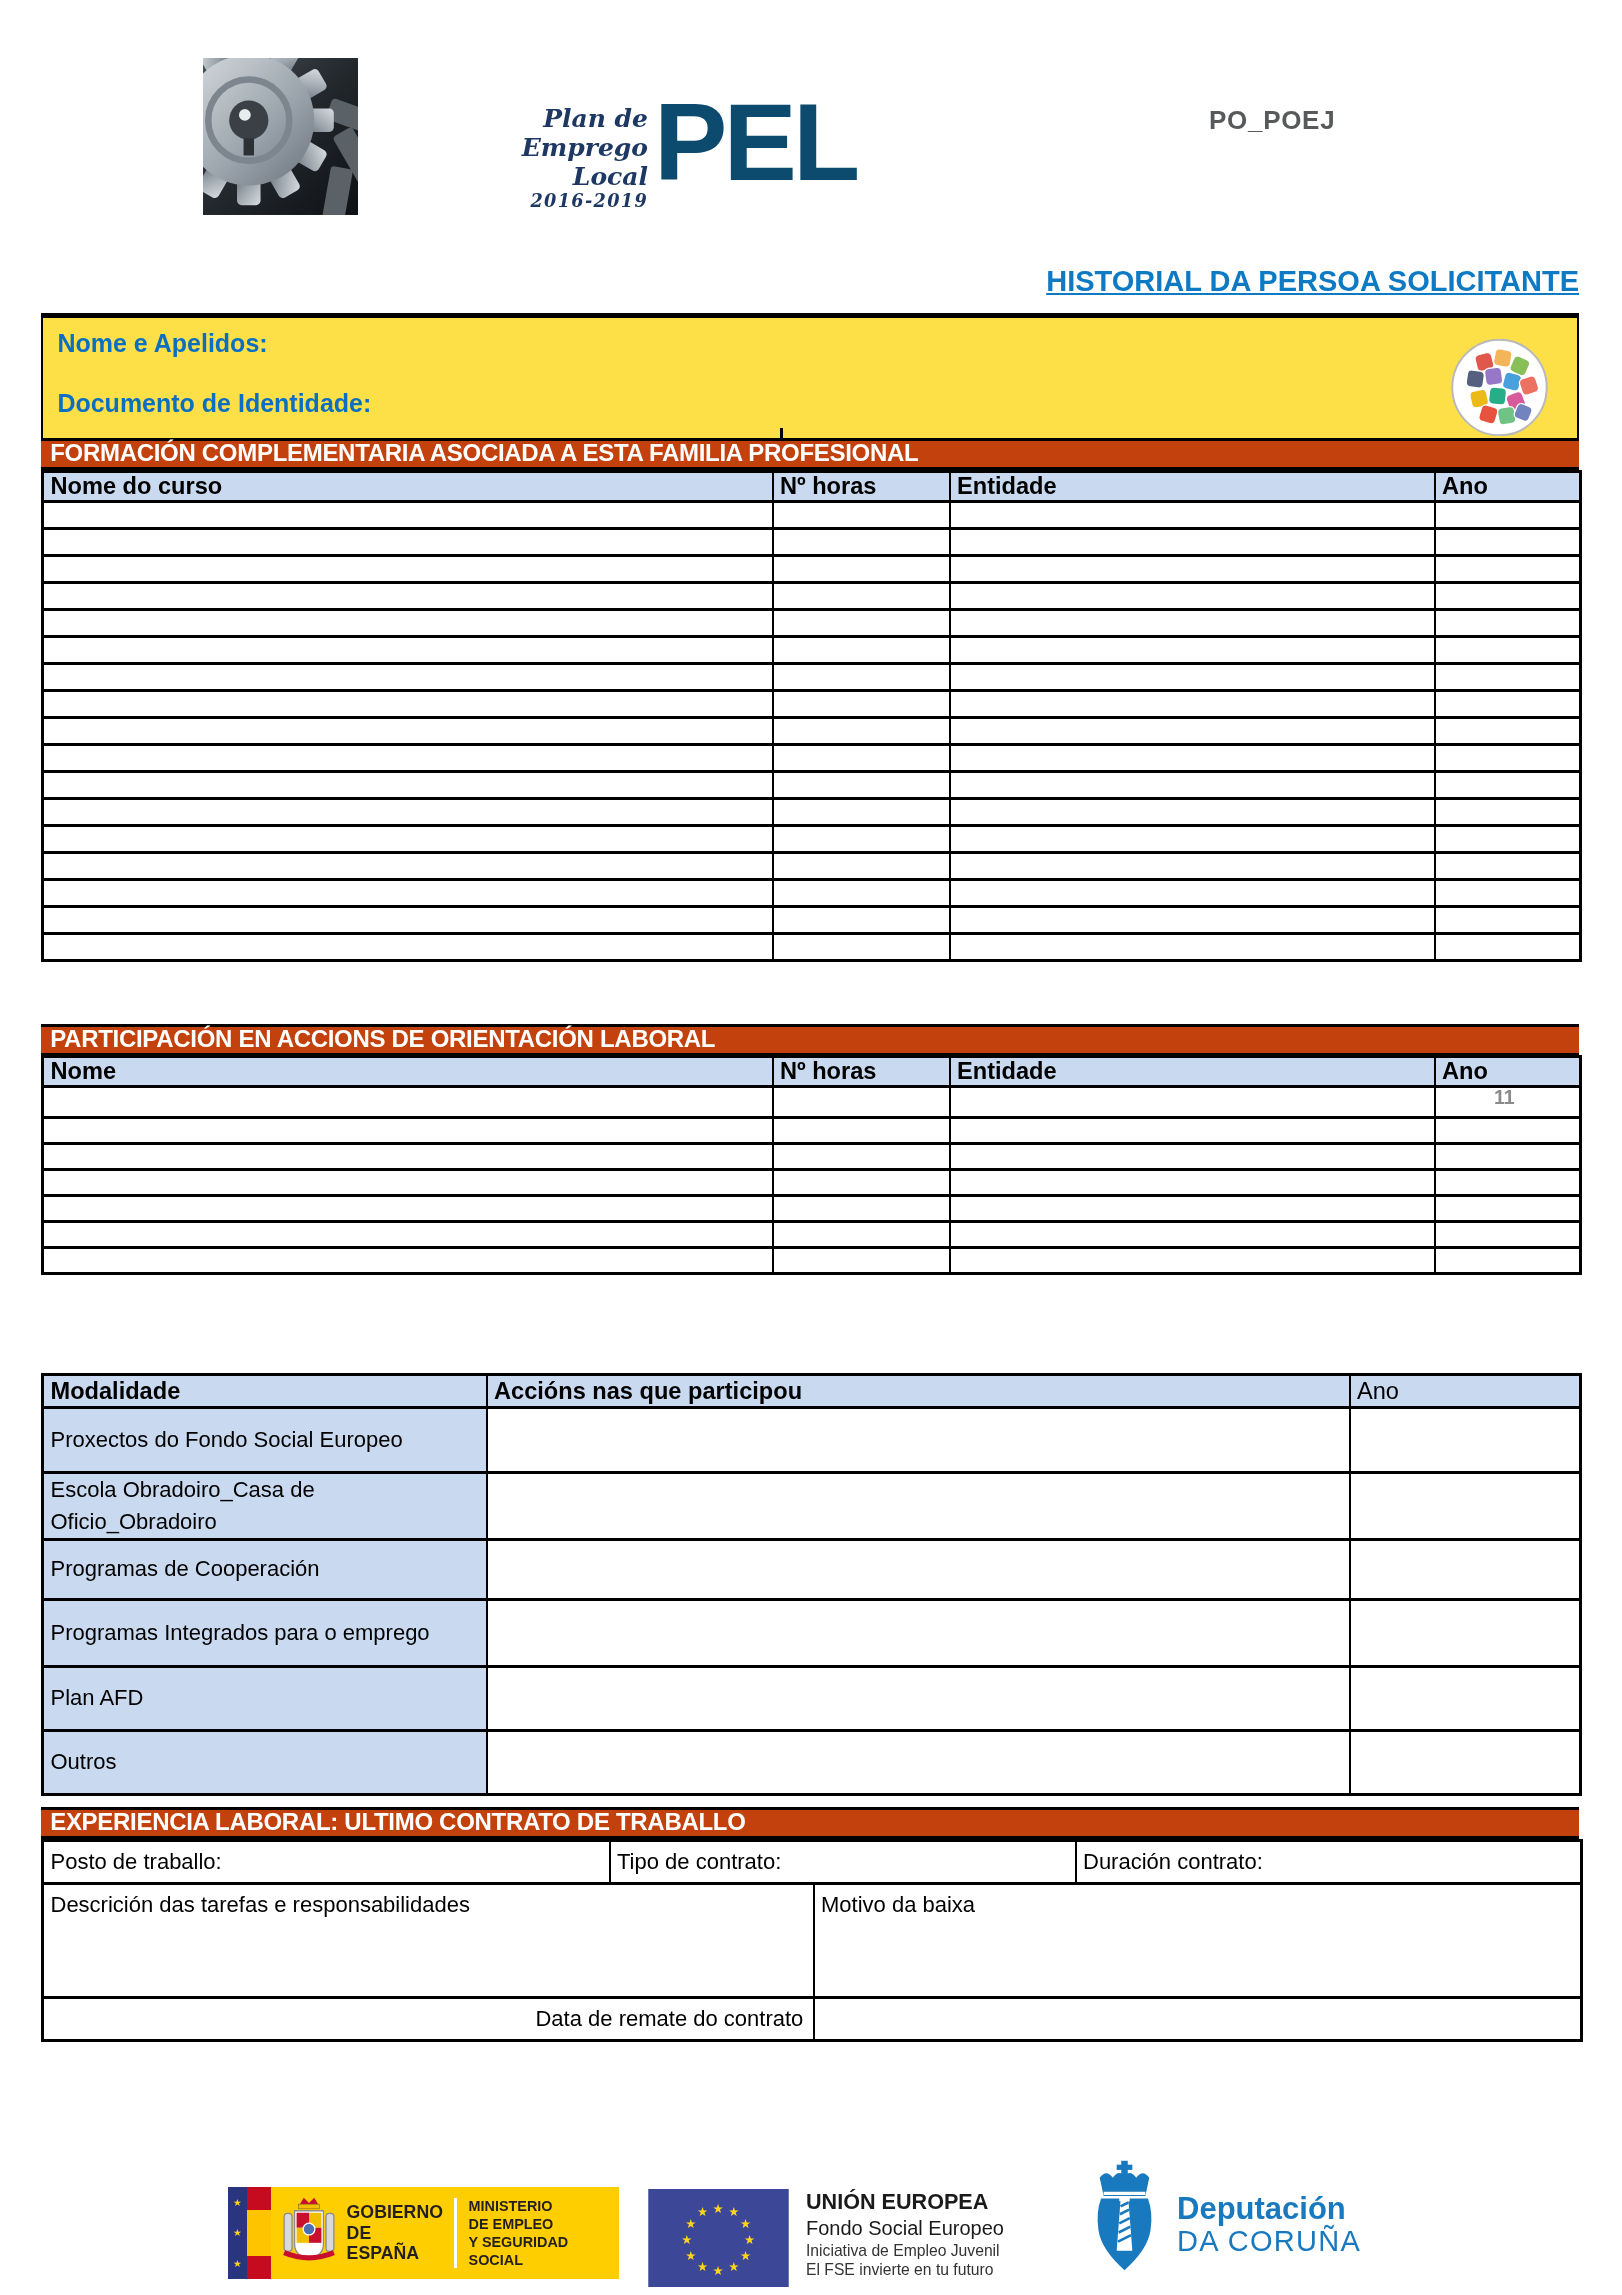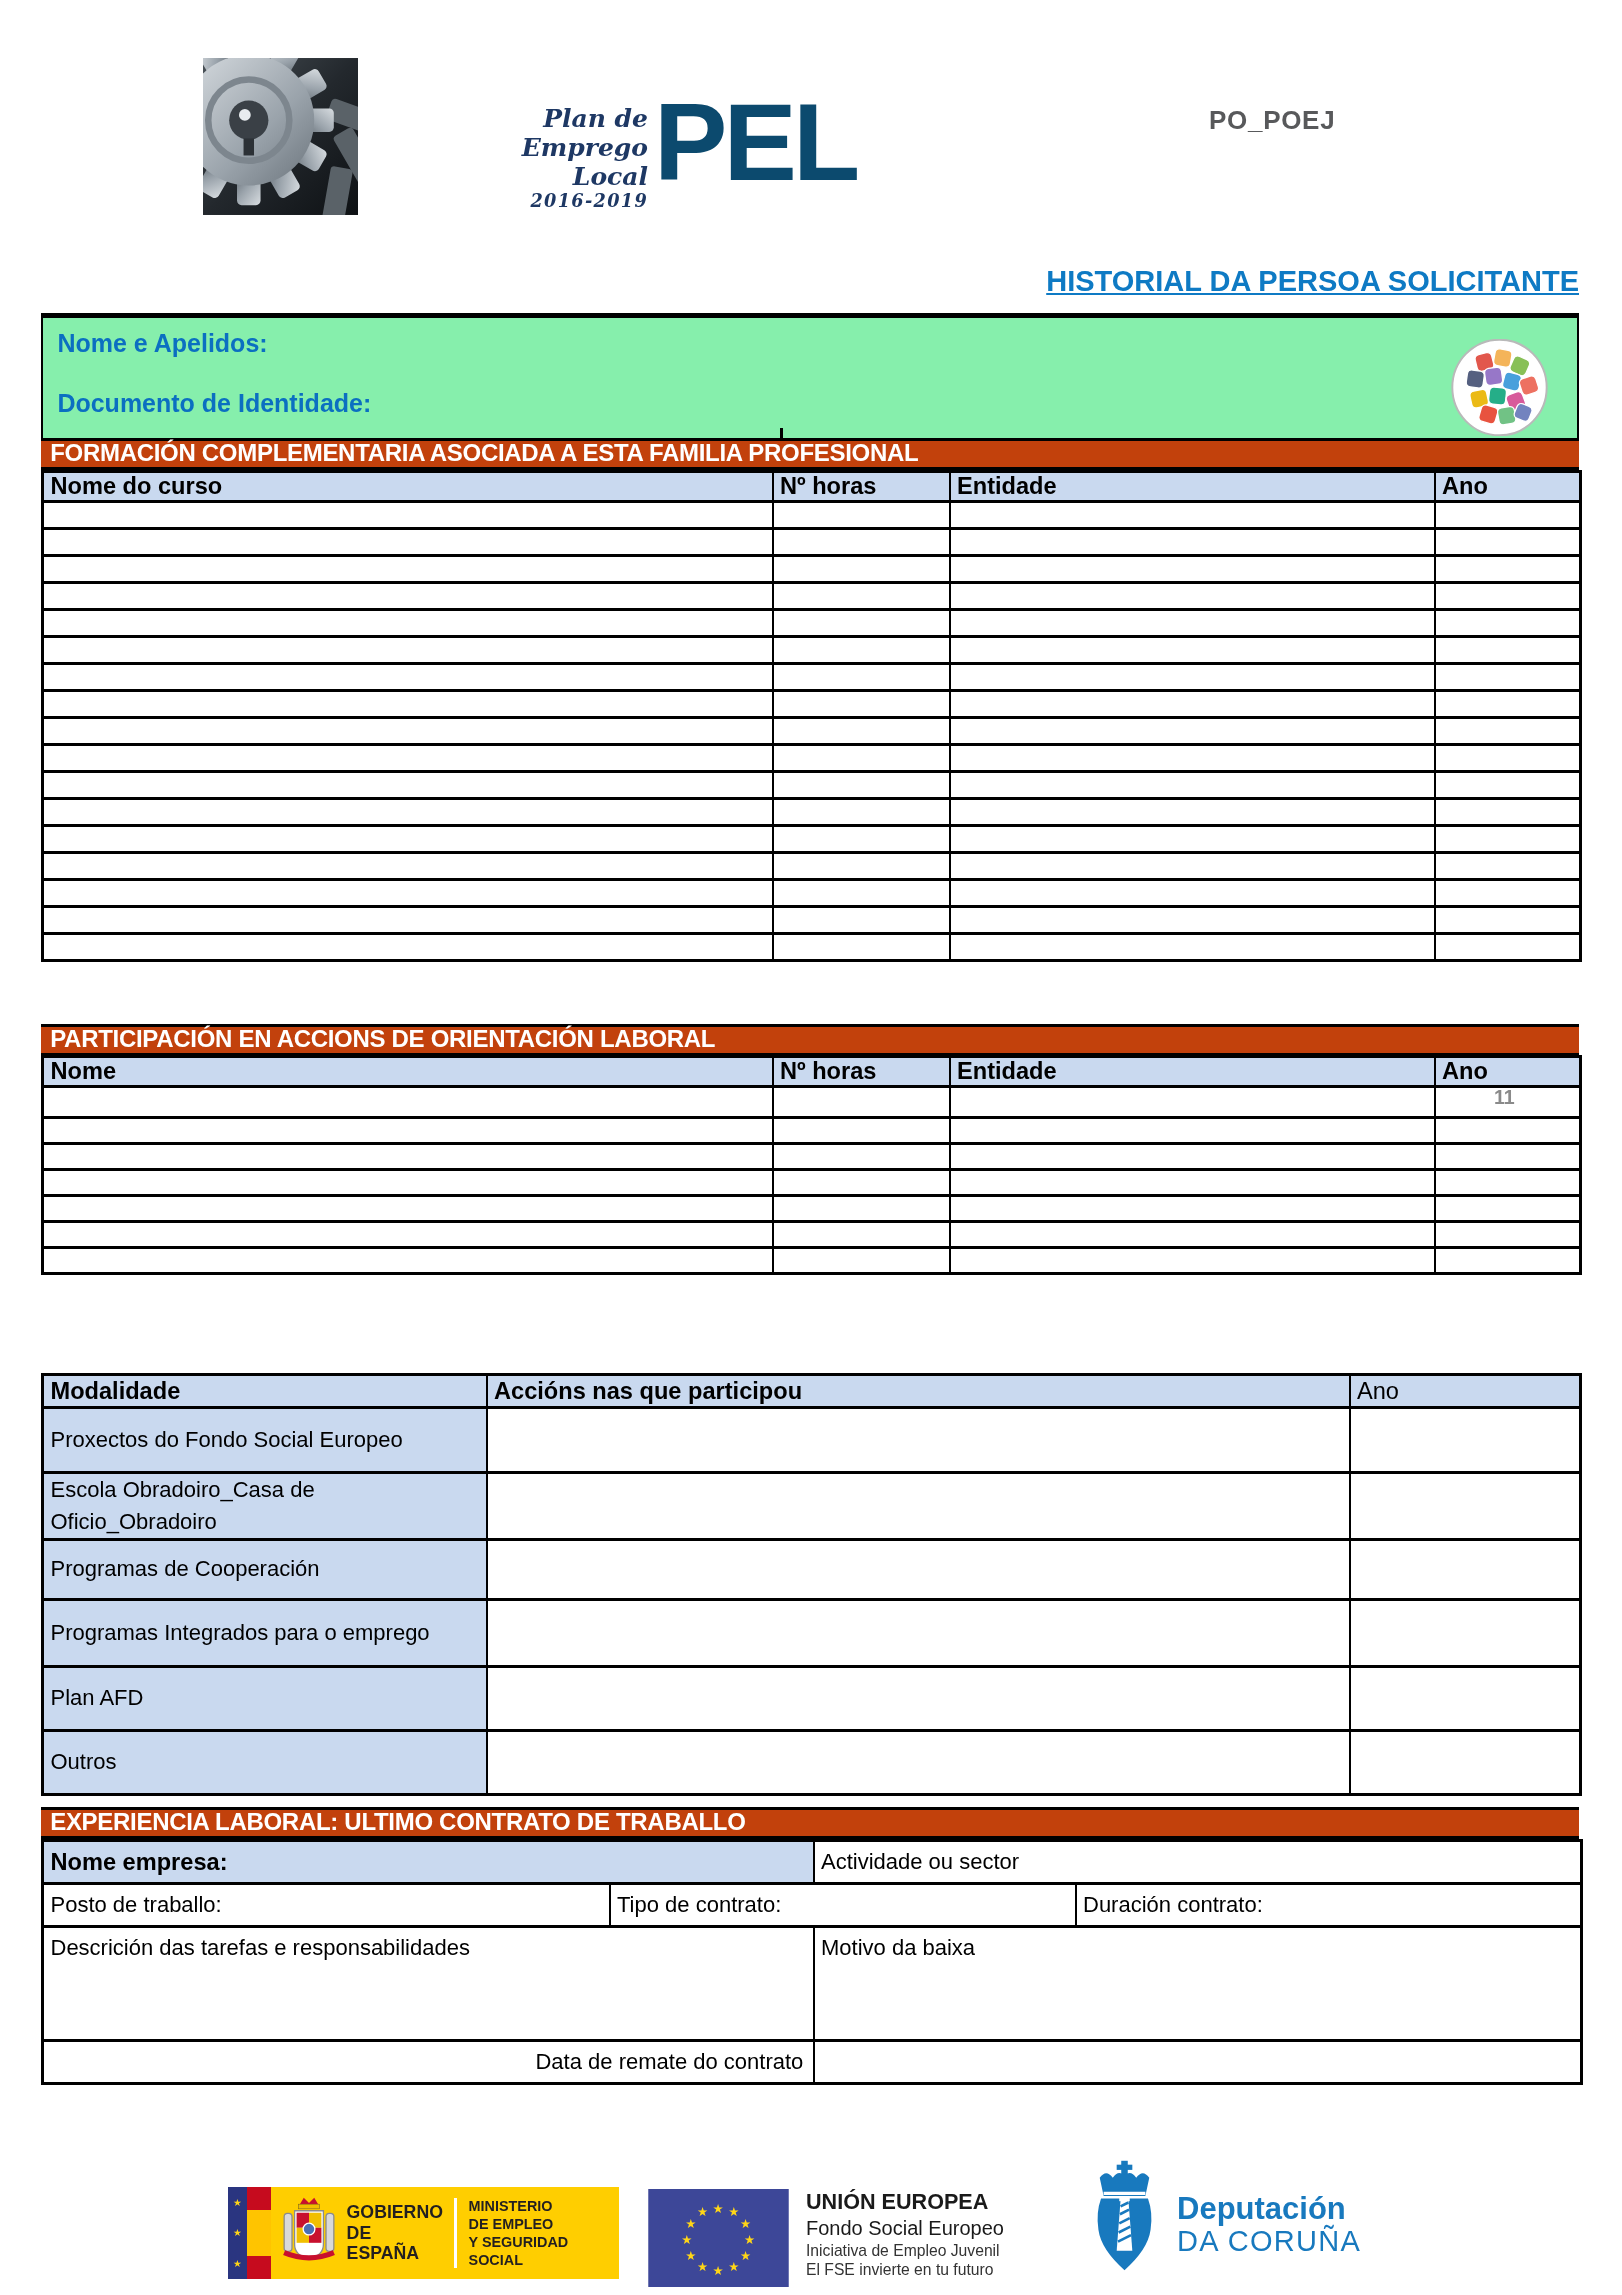--- a/index.html
+++ b/index.html
@@ -16,21 +16,21 @@
   .pel-acronym{left:654px;top:87px;font-size:110px;font-weight:bold;color:#0c4a6e;
                letter-spacing:-3.9px;line-height:1;font-family:Liberation Sans, sans-serif;}
   .po-code{left:1209px;top:105px;font-size:26px;font-weight:bold;color:#58595b;letter-spacing:0.7px;}
 
   
   .doc-title{left:41px;top:265px;width:1538px;text-align:right;font-size:29px;font-weight:bold;
              color:#0e7ac4;text-decoration:underline;}
 
   
   .id-box{left:41px;top:313px;width:1538px;height:126px;border-top:5.2px solid #000;
-          border-left:2px solid #000;border-right:2px solid #000;box-sizing:border-box;background:#86efac;}
+          border-left:2px solid #000;border-right:2px solid #000;box-sizing:border-box;background:#fde047;}
   .id-label{position:absolute;left:14.4px;font-size:25px;font-weight:bold;color:#0b6fc1;}
   .id-label.n1{top:10.5px;}
   .id-label.n2{top:71px;}
   .apps-circle{position:absolute;left:1408px;top:21px;width:97px;height:97px;}
   .idbox-divider{left:780px;top:428px;width:2.6px;height:10.5px;background:#000;}
 
   
   .section-bar{left:41px;width:1538px;height:32px;background:#c2410c;border-top:3.9px solid #000;
                border-bottom:3.9px solid #000;box-sizing:border-box;color:#fff;font-size:24px;
                font-weight:bold;line-height:23.6px;padding-left:9.2px;letter-spacing:-0.3px;}
@@ -400,24 +400,20 @@
   <div class="abs section-bar bar4">EXPERIENCIA LABORAL: ULTIMO CONTRATO DE TRABALLO</div>
   <table class="abs grid tbl4">
     <colgroup>
         <col style="width:567px">
         <col style="width:204px">
         <col style="width:262px">
         <col style="width:506px">
       </colgroup>
     <tbody>
       <tr style="height:43px">
-        <td class="blue" colspan="2">Nome empresa:</td>
-        <td colspan="2">Actividade ou sector</td>
-      </tr>
-      <tr style="height:43px">
         <td>Posto de traballo:</td>
         <td colspan="2">Tipo de contrato:</td>
         <td>Duración contrato:</td>
       </tr>
       <tr class="desc" style="height:114px">
         <td colspan="2">Descrición das tarefas e responsabilidades</td>
         <td colspan="2">Motivo da baixa</td>
       </tr>
       <tr style="height:43px">
         <td class="right" colspan="2">Data de remate do contrato</td>

